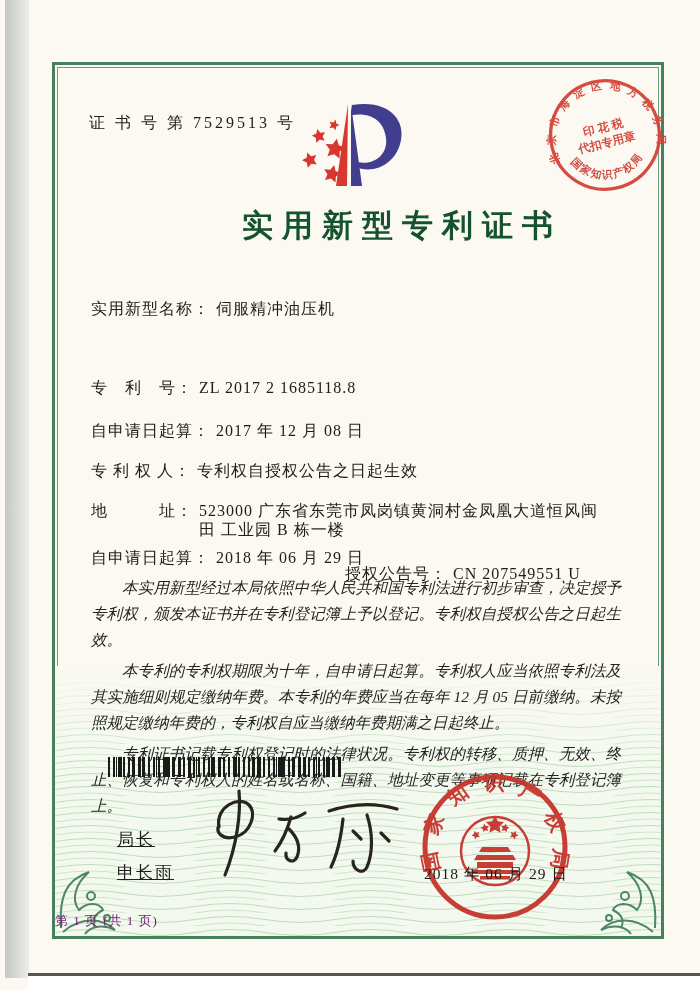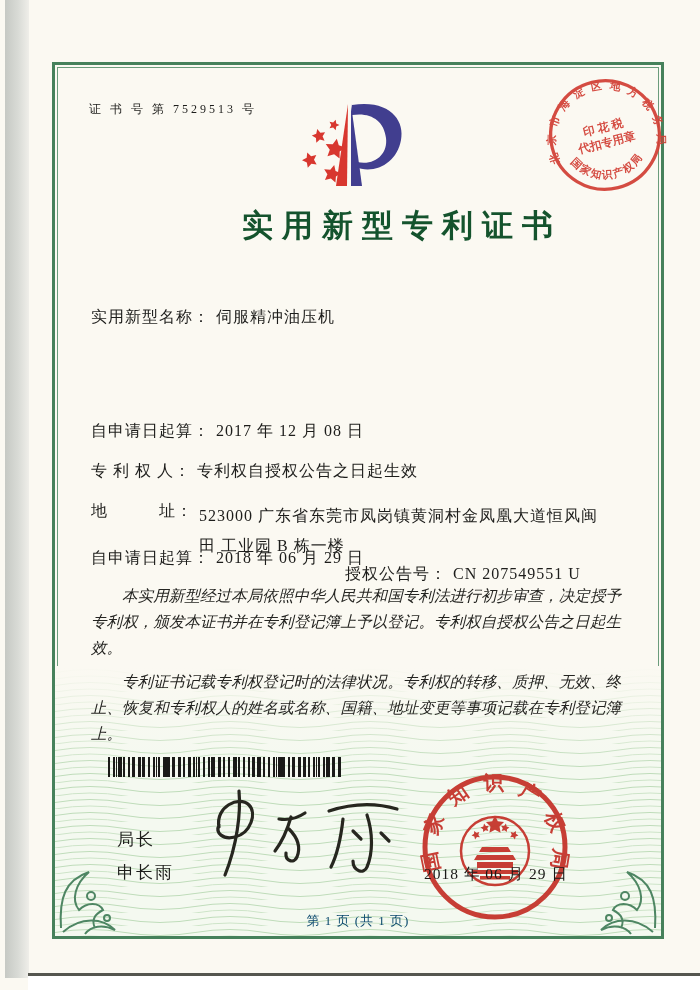--- a/index.html
+++ b/index.html
@@ -9,51 +9,51 @@
         background:linear-gradient(90deg,#c6c9c4 0%,#d9dbd6 55%,#efeee9 100%);}
   .scan-edge-bottom{position:absolute;left:28px;top:973px;width:672px;height:3px;background:#55564f;}
   .scan-edge-bottom2{position:absolute;left:28px;top:976px;width:672px;height:14px;background:#ffffff;}
 
   .cert{position:absolute;left:52px;top:62px;width:606px;height:871px;
         border:3px solid #46815b;}
   .cert::before{content:"";position:absolute;inset:2px;border:1px solid #6b9c7c;pointer-events:none;}
 
   .guilloche{position:absolute;left:0;top:601px;width:606px;height:270px;z-index:0;}
 
-  .cert-no{position:absolute;left:34px;top:36px;font-size:12px;letter-spacing:3px;z-index:2;}
+  .cert-no{position:absolute;left:34px;top:48px;font-size:16px;letter-spacing:3px;z-index:2;}
   .logo{position:absolute;left:222px;top:28px;width:150px;height:102px;z-index:2;}
   .title{position:absolute;left:0;top:140px;width:100%;text-align:center;
          font-size:31px;font-weight:600;letter-spacing:9px;color:#14532d;z-index:2;padding-left:44px;}
 
   .row{position:absolute;left:36px;width:560px;font-size:16px;z-index:2;white-space:nowrap;}
   .row .lbl{letter-spacing:1px;}
   .row .val{letter-spacing:1px;margin-left:6px;}
-  .row .val.wrap{display:inline-block;vertical-align:top;white-space:normal;width:412px;line-height:30px;}
+  .row .val.wrap{display:inline-block;vertical-align:top;white-space:normal;width:412px;line-height:19px;}
   .row .pair2{position:absolute;left:254px;top:0;margin-top:16px;}
 
   .paras{position:absolute;left:36px;top:510px;width:530px;z-index:2;
          font-style:italic;font-size:15.5px;line-height:26px;text-align:justify;color:#242421;}
-  .paras p{margin:8px 0 5px 0;text-indent:2em;}
+  .paras p{margin:0 0 5px 0;text-indent:2em;}
 
   .barcode{position:absolute;left:53px;top:692px;width:233px;height:20px;z-index:2;
       background:
         repeating-linear-gradient(90deg,#1a1a18 0px,#1a1a18 2px,transparent 2px,transparent 5px),
         repeating-linear-gradient(90deg,#1a1a18 0px,#1a1a18 1px,transparent 1px,transparent 8px),
         repeating-linear-gradient(90deg,transparent 0px,transparent 11px,#1a1a18 11px,#1a1a18 14px,transparent 14px,transparent 23px);}
 
-  .signer{position:absolute;left:62px;top:758px;z-index:2;font-size:17px;line-height:33px;letter-spacing:2px;}
+  .signer{position:absolute;left:62px;top:758px;z-index:2;font-size:17px;line-height:33px;letter-spacing:2px;text-decoration:underline;}
   .signature{position:absolute;left:150px;top:716px;width:220px;height:104px;z-index:3;}
 
   .tax-stamp{position:absolute;left:541px;top:71px;width:128px;height:128px;z-index:6;opacity:0.93;}
   .cnipa-seal{position:absolute;left:360px;top:702px;width:160px;height:160px;z-index:3;opacity:0.95;}
   .seal-date{position:absolute;left:352px;top:799px;width:178px;text-align:center;z-index:4;
              font-size:15.5px;letter-spacing:1px;color:#191916;}
 
-  .footer{position:absolute;left:0;top:847px;width:100%;text-align:center;font-size:13px;
-          letter-spacing:1px;z-index:2;color:#0c4a6e;}
+  .footer{position:absolute;left:0;top:847px;width:100%;text-align:left;font-size:13px;
+          letter-spacing:1px;z-index:2;color:#701a75;}
 </style>
 </head>
 <body>
 
 <div class="scan">
   <div class="scan-edge-left"></div>
 
   <svg class="tax-stamp" viewBox="0 0 132 132">
     <g transform="rotate(-14 66 66)" fill="#d23f35">
       <circle cx="66" cy="66" r="56" fill="none" stroke="#d23f35" stroke-width="3.4"></circle>
@@ -115,39 +115,43 @@
         <use href="#st" transform="translate(33,66) scale(0.8) rotate(-20)"></use>
         <use href="#st" transform="translate(55,80) scale(0.92) rotate(14)"></use>
       </g>
       <path d="M71,10 L59,92 L70,92 Z" fill="#d8372f"></path>
       <path d="M74,10 L74,92 L85,92 Z" fill="#413e8f"></path>
       <path d="M75,11 C112,5 128,26 124,46 C120,69 98,81 78,73 L80,68 C98,72 111,60 109,44 C107,26 93,18 75,21 Z" fill="#413e8f"></path>
     </svg>
 
     <div class="title">实用新型专利证书</div>
 
-    <div class="row" style="top:242px">
+    <div class="row" style="top:234px">
       <span class="lbl">实用新型名称：</span><span class="val">伺服精冲油压机</span>
+    </div>
+    <div class="row" style="top:313px">
+      <span class="lbl">专　利　号：</span><span class="val">ZL 2017 2 1685118.8</span>
     </div>
     <div class="row" style="top:356px">
       <span class="lbl">自申请日起算：</span><span class="val">2017 年 12 月 08 日</span>
     </div>
     <div class="row" style="top:396px">
       <span class="lbl">专 利 权 人：</span><span class="val">专利权自授权公告之日起生效</span>
     </div>
     <div class="row" style="top:436px">
       <span class="lbl">地　　　址：</span><span class="val wrap">523000 广东省东莞市凤岗镇黄洞村金凤凰大道恒风闽田 工业园 B 栋一楼</span>
     </div>
     <div class="row" style="top:483px">
       <span class="lbl">自申请日起算：</span><span class="val">2018 年 06 月 29 日</span>
       <span class="pair2"><span class="lbl">授权公告号：</span><span class="val">CN 207549551 U</span></span>
     </div>
 
     <div class="paras">
       <p>本实用新型经过本局依照中华人民共和国专利法进行初步审查，决定授予专利权，颁发本证书并在专利登记簿上予以登记。专利权自授权公告之日起生效。</p>
+      <p>本专利的专利权期限为十年，自申请日起算。专利权人应当依照专利法及其实施细则规定缴纳年费。本专利的年费应当在每年 12 月 05 日前缴纳。未按照规定缴纳年费的，专利权自应当缴纳年费期满之日起终止。</p>
       <p>专利证书记载专利权登记时的法律状况。专利权的转移、质押、无效、终止、恢复和专利权人的姓名或名称、国籍、地址变更等事项记载在专利登记簿上。</p>
     </div>
 
     <div class="barcode"></div>
 
     <div class="signer">
       <div>局长</div>
       <div>申长雨</div>
     </div>
 

